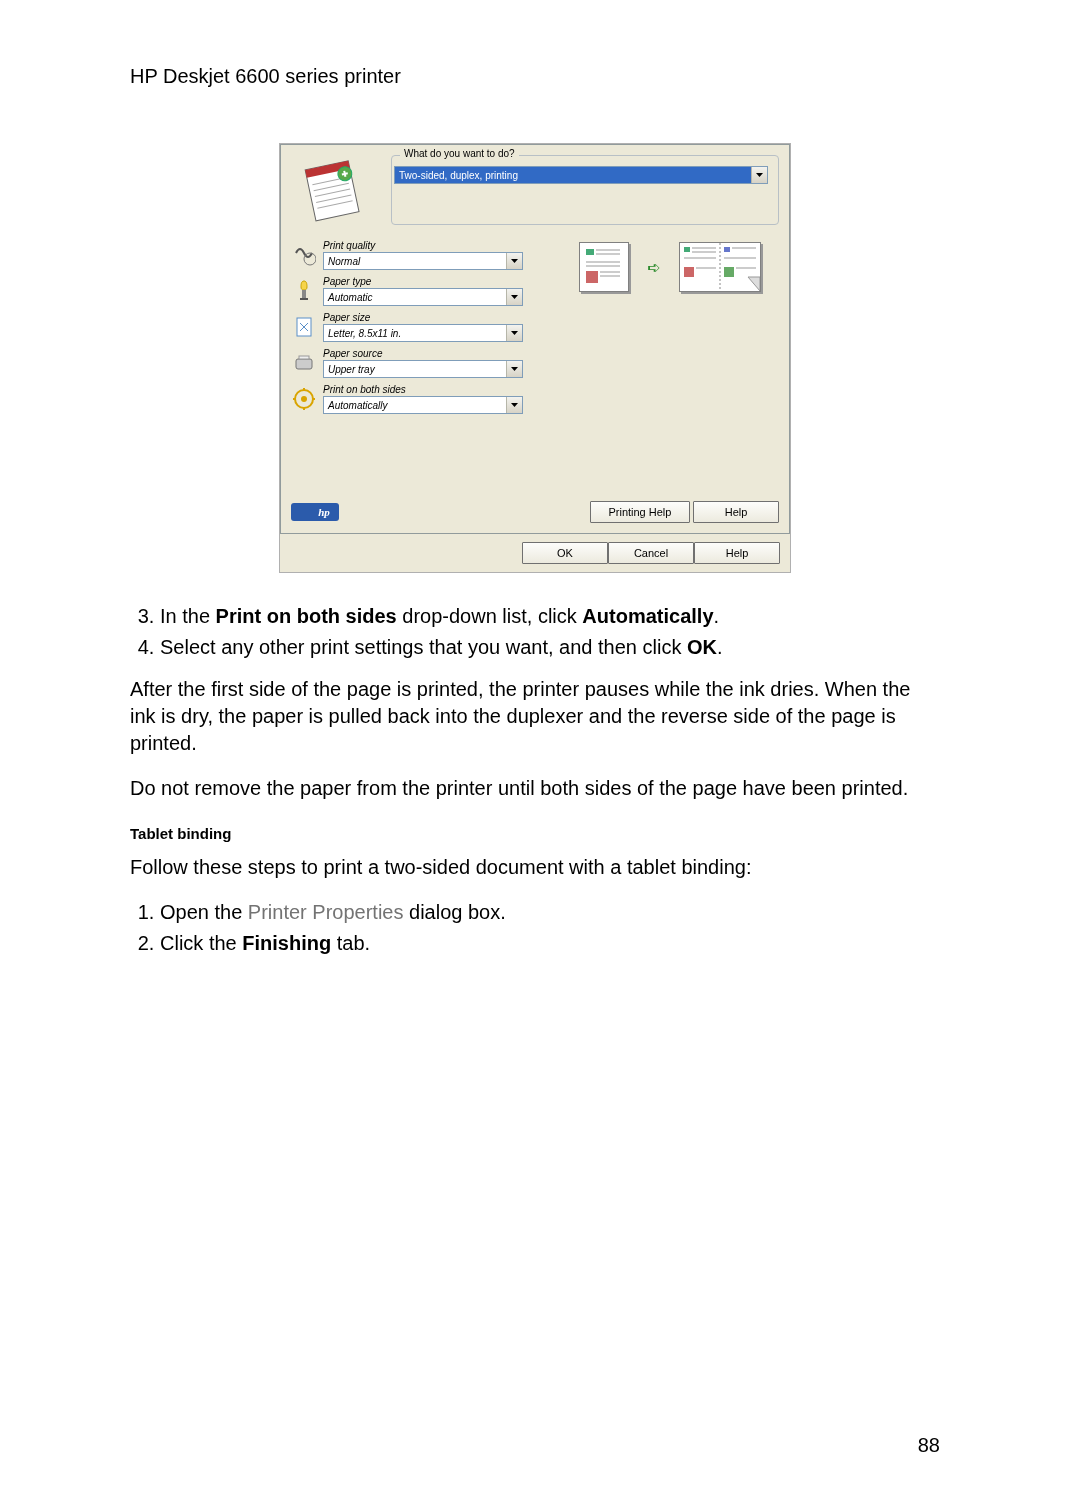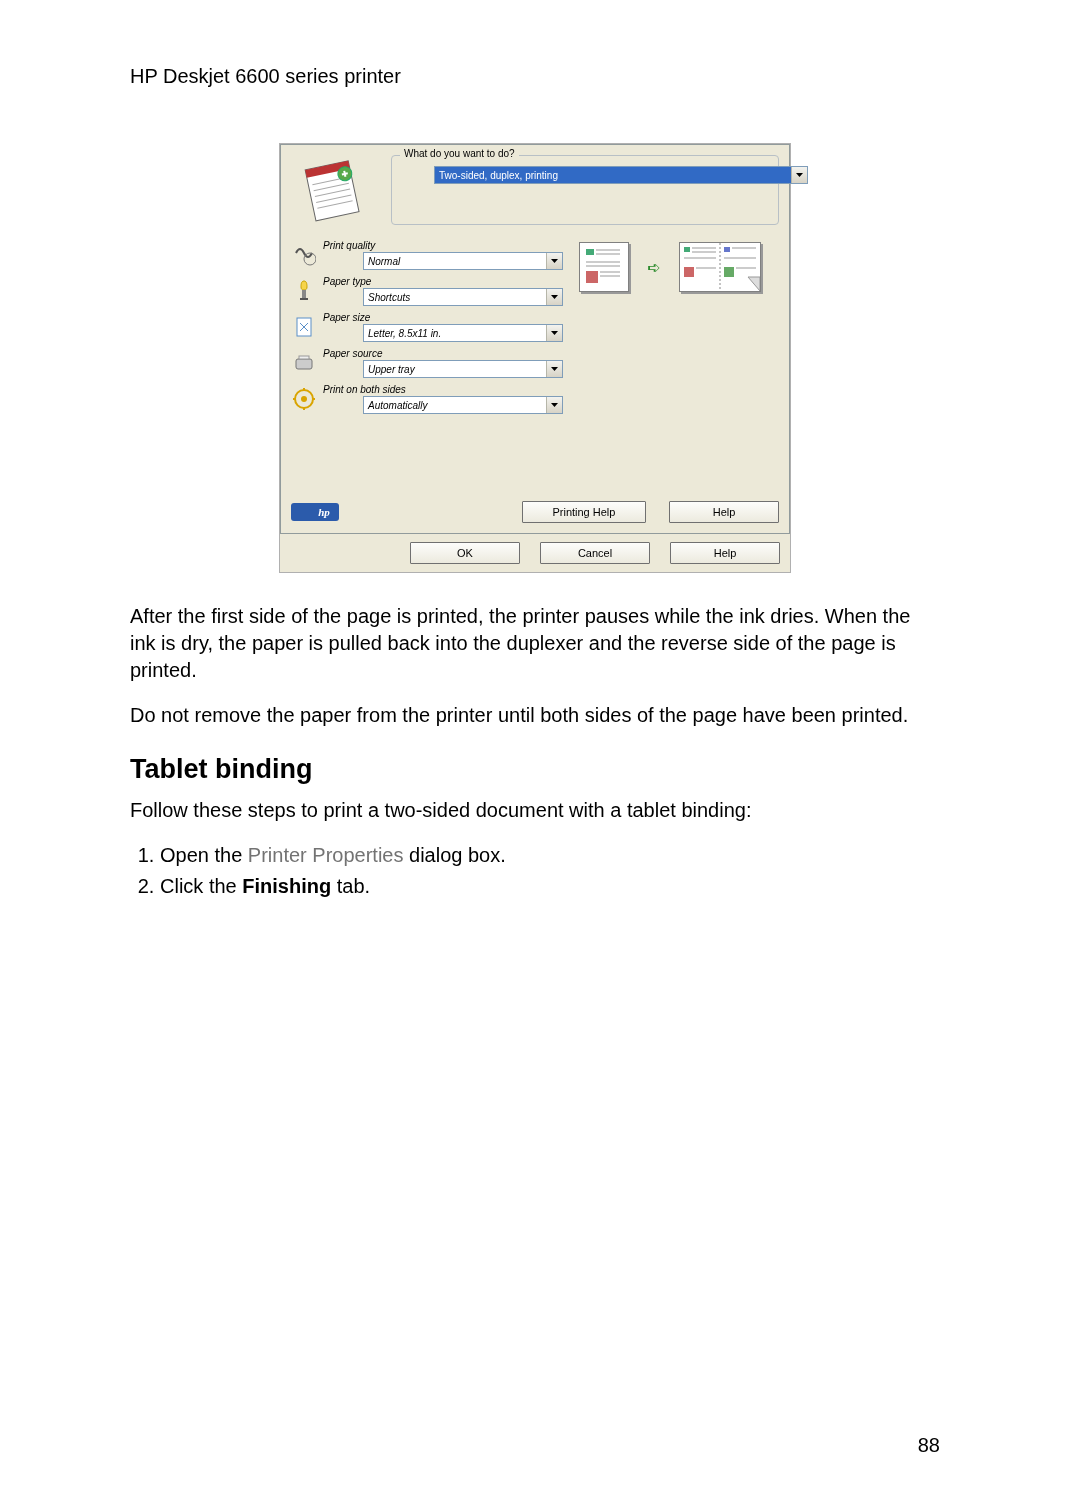--- a/index.html
+++ b/index.html
@@ -92,21 +92,20 @@
   }
   .sel {
     width: 100%;
     height: 18px;
     border: 1px solid #7f9db9;
     background: #fff;
     display: flex;
     align-items: center;
     justify-content: space-between;
     box-sizing: border-box;
-    margin-left: 40px;
   }
   .sel.hl {
     background: #316ac5;
     color: #fff;
   }
   .sel .txt { padding: 0 4px; font-size: 10px; white-space: nowrap; overflow: hidden; }
   .sel .arrow {
     width: 15px;
     height: 16px;
     background: linear-gradient(#f3f3ef,#d7d3c6);
@@ -160,38 +159,38 @@
   .btn {
     min-width: 64px;
     height: 20px;
     border: 1px solid #707070;
     background: linear-gradient(#fdfdfb,#eceade);
     border-radius: 1px;
     font-size: 11px;
     display: inline-flex;
     align-items: center;
     justify-content: center;
-    padding: 0 22px;
-    margin-left: 20px;
+    padding: 0 10px;
+    margin-left: 0;
   }
   .btn.wide { min-width: 78px; }
   .dialog-footer {
     display: flex;
     justify-content: flex-end;
     padding: 8px 10px;
   }
   .below-dialog {
     margin-top: 30px;
     font-size: 20px;
     line-height: 1.35;
   }
   .below-dialog ol { padding-left: 30px; margin: 0 0 15px 0;}
   .below-dialog ol li { margin-bottom: 4px; }
   .below-dialog p { margin: 0 0 18px 0; }
-  .below-dialog h3 { font-size: 27px; margin: 22px 0 10px 0; }
+  .below-dialog h3 { font-size: 15px; margin: 22px 0 10px 0; }
   .link { color: #737373; }
   .pagenum {
     position: absolute;
     bottom: 38px;
     right: 130px;
     font-size: 20px;
   }
 </style>
 </head>
 <body>
@@ -259,21 +258,21 @@
               <div class="icon">
                 <svg viewBox="0 0 24 24" width="24" height="24">
                     <path d="M12 2 C9 2 9 6 9 8 C9 10 10 11 12 11 C14 11 15 10 15 8 C15 6 15 2 12 2 Z" fill="#f6d44b" stroke="#c9a400"></path>
                     <rect x="10" y="11" width="4" height="8" fill="#888"></rect>
                     <rect x="8" y="19" width="8" height="2" fill="#555"></rect>
                   </svg>
               </div>
               <div class="col">
                 <div class="lbl">Paper type</div>
                 <div class="sel">
-                  <span class="txt">Shortcuts</span>
+                  <span class="txt">Automatic</span>
                   <span class="arrow">
                       <svg viewBox="0 0 7 4">
                         <path d="M0 0 L3.5 4 L7 0 Z" fill="#000"></path>
                       </svg>
                     </span>
                 </div>
               </div>
             </div>
 
             <div class="row">
@@ -393,20 +392,28 @@
       <div class="dialog-footer">
         <span class="btn">OK</span>
         <span class="btn">Cancel</span>
         <span class="btn">Help</span>
       </div>
 
     </div>
   </div>
 
   <div class="below-dialog">
+    <ol start="3">
+      <li>
+        <span>In the </span><b>Print on both sides</b><span> drop-down list, click </span><b>Automatically</b><span>.</span>
+      </li>
+      <li>
+        <span>Select any other print settings that you want, and then click </span><b>OK</b><span>.</span>
+      </li>
+    </ol>
     <p>After the first side of the page is printed, the printer pauses while the ink dries. When the ink is dry, the paper is pulled back into the duplexer and the reverse side of the page is printed.</p>
     <p>Do not remove the paper from the printer until both sides of the page have been printed.</p>
     <h3>Tablet binding</h3>
     <p>Follow these steps to print a two-sided document with a tablet binding:</p>
     <ol>
       <li>
         <span>Open the </span><span class="link">Printer Properties</span><span> dialog box.</span>
       </li>
       <li>
         <span>Click the </span><b>Finishing</b><span> tab.</span>

